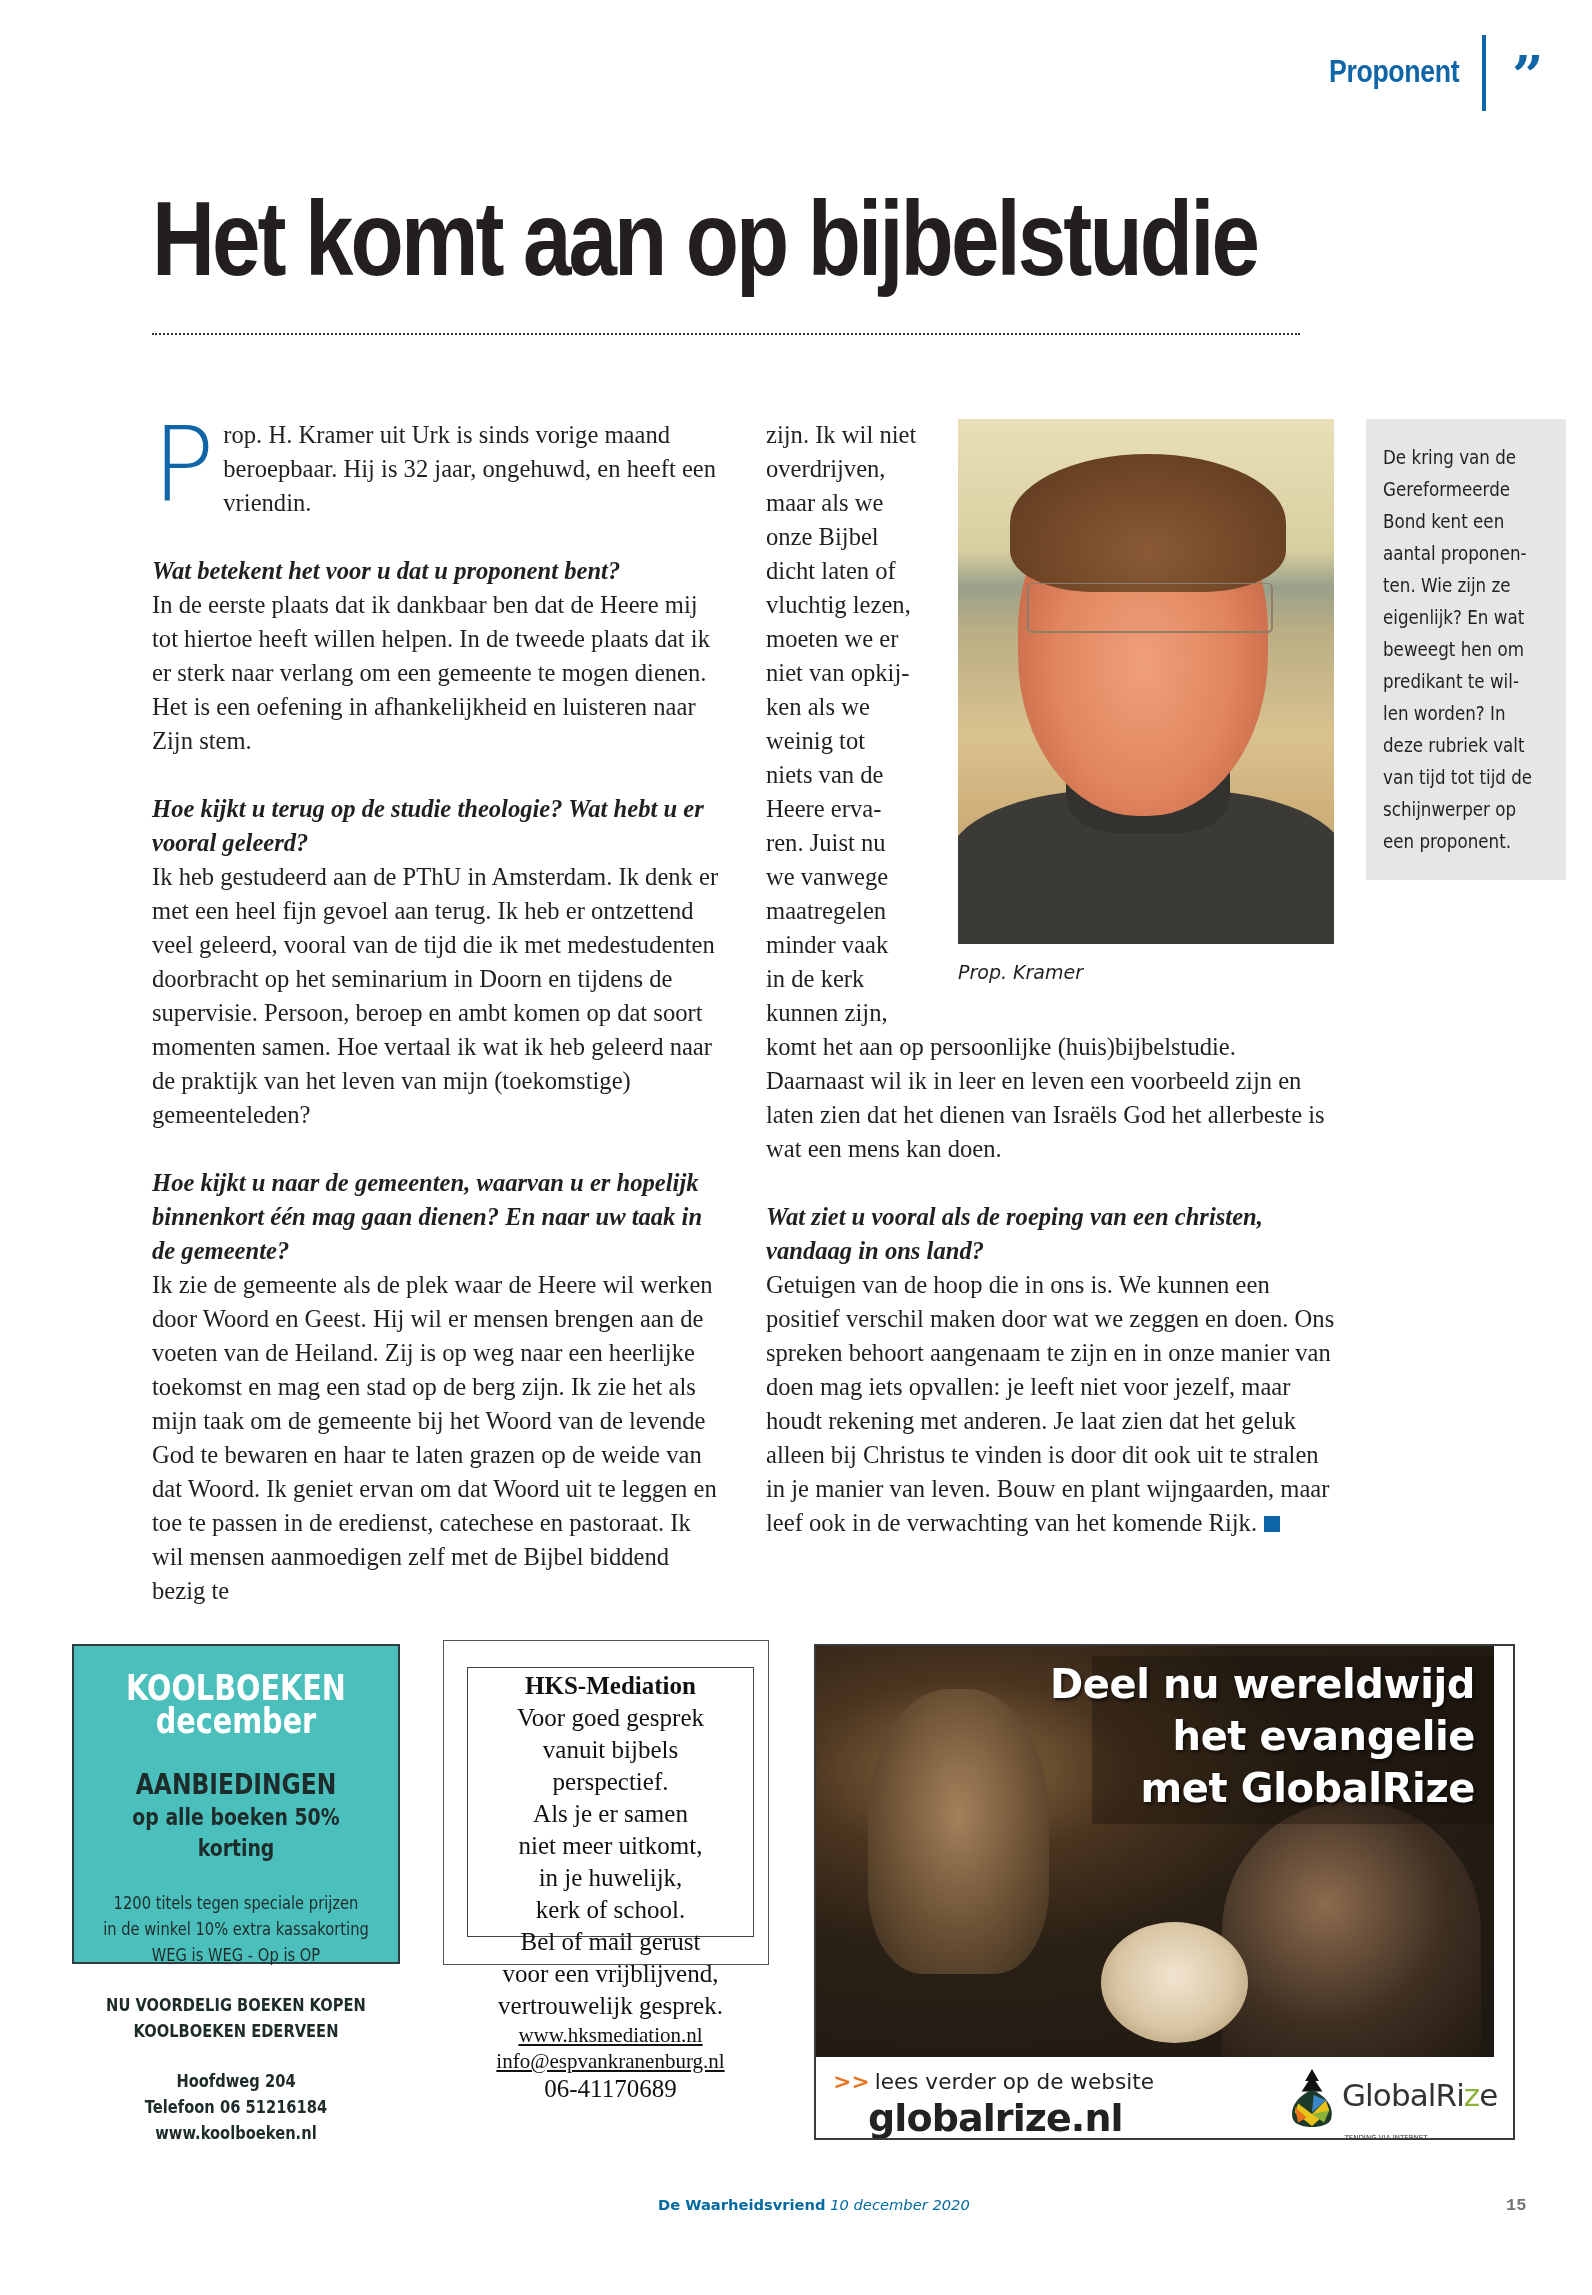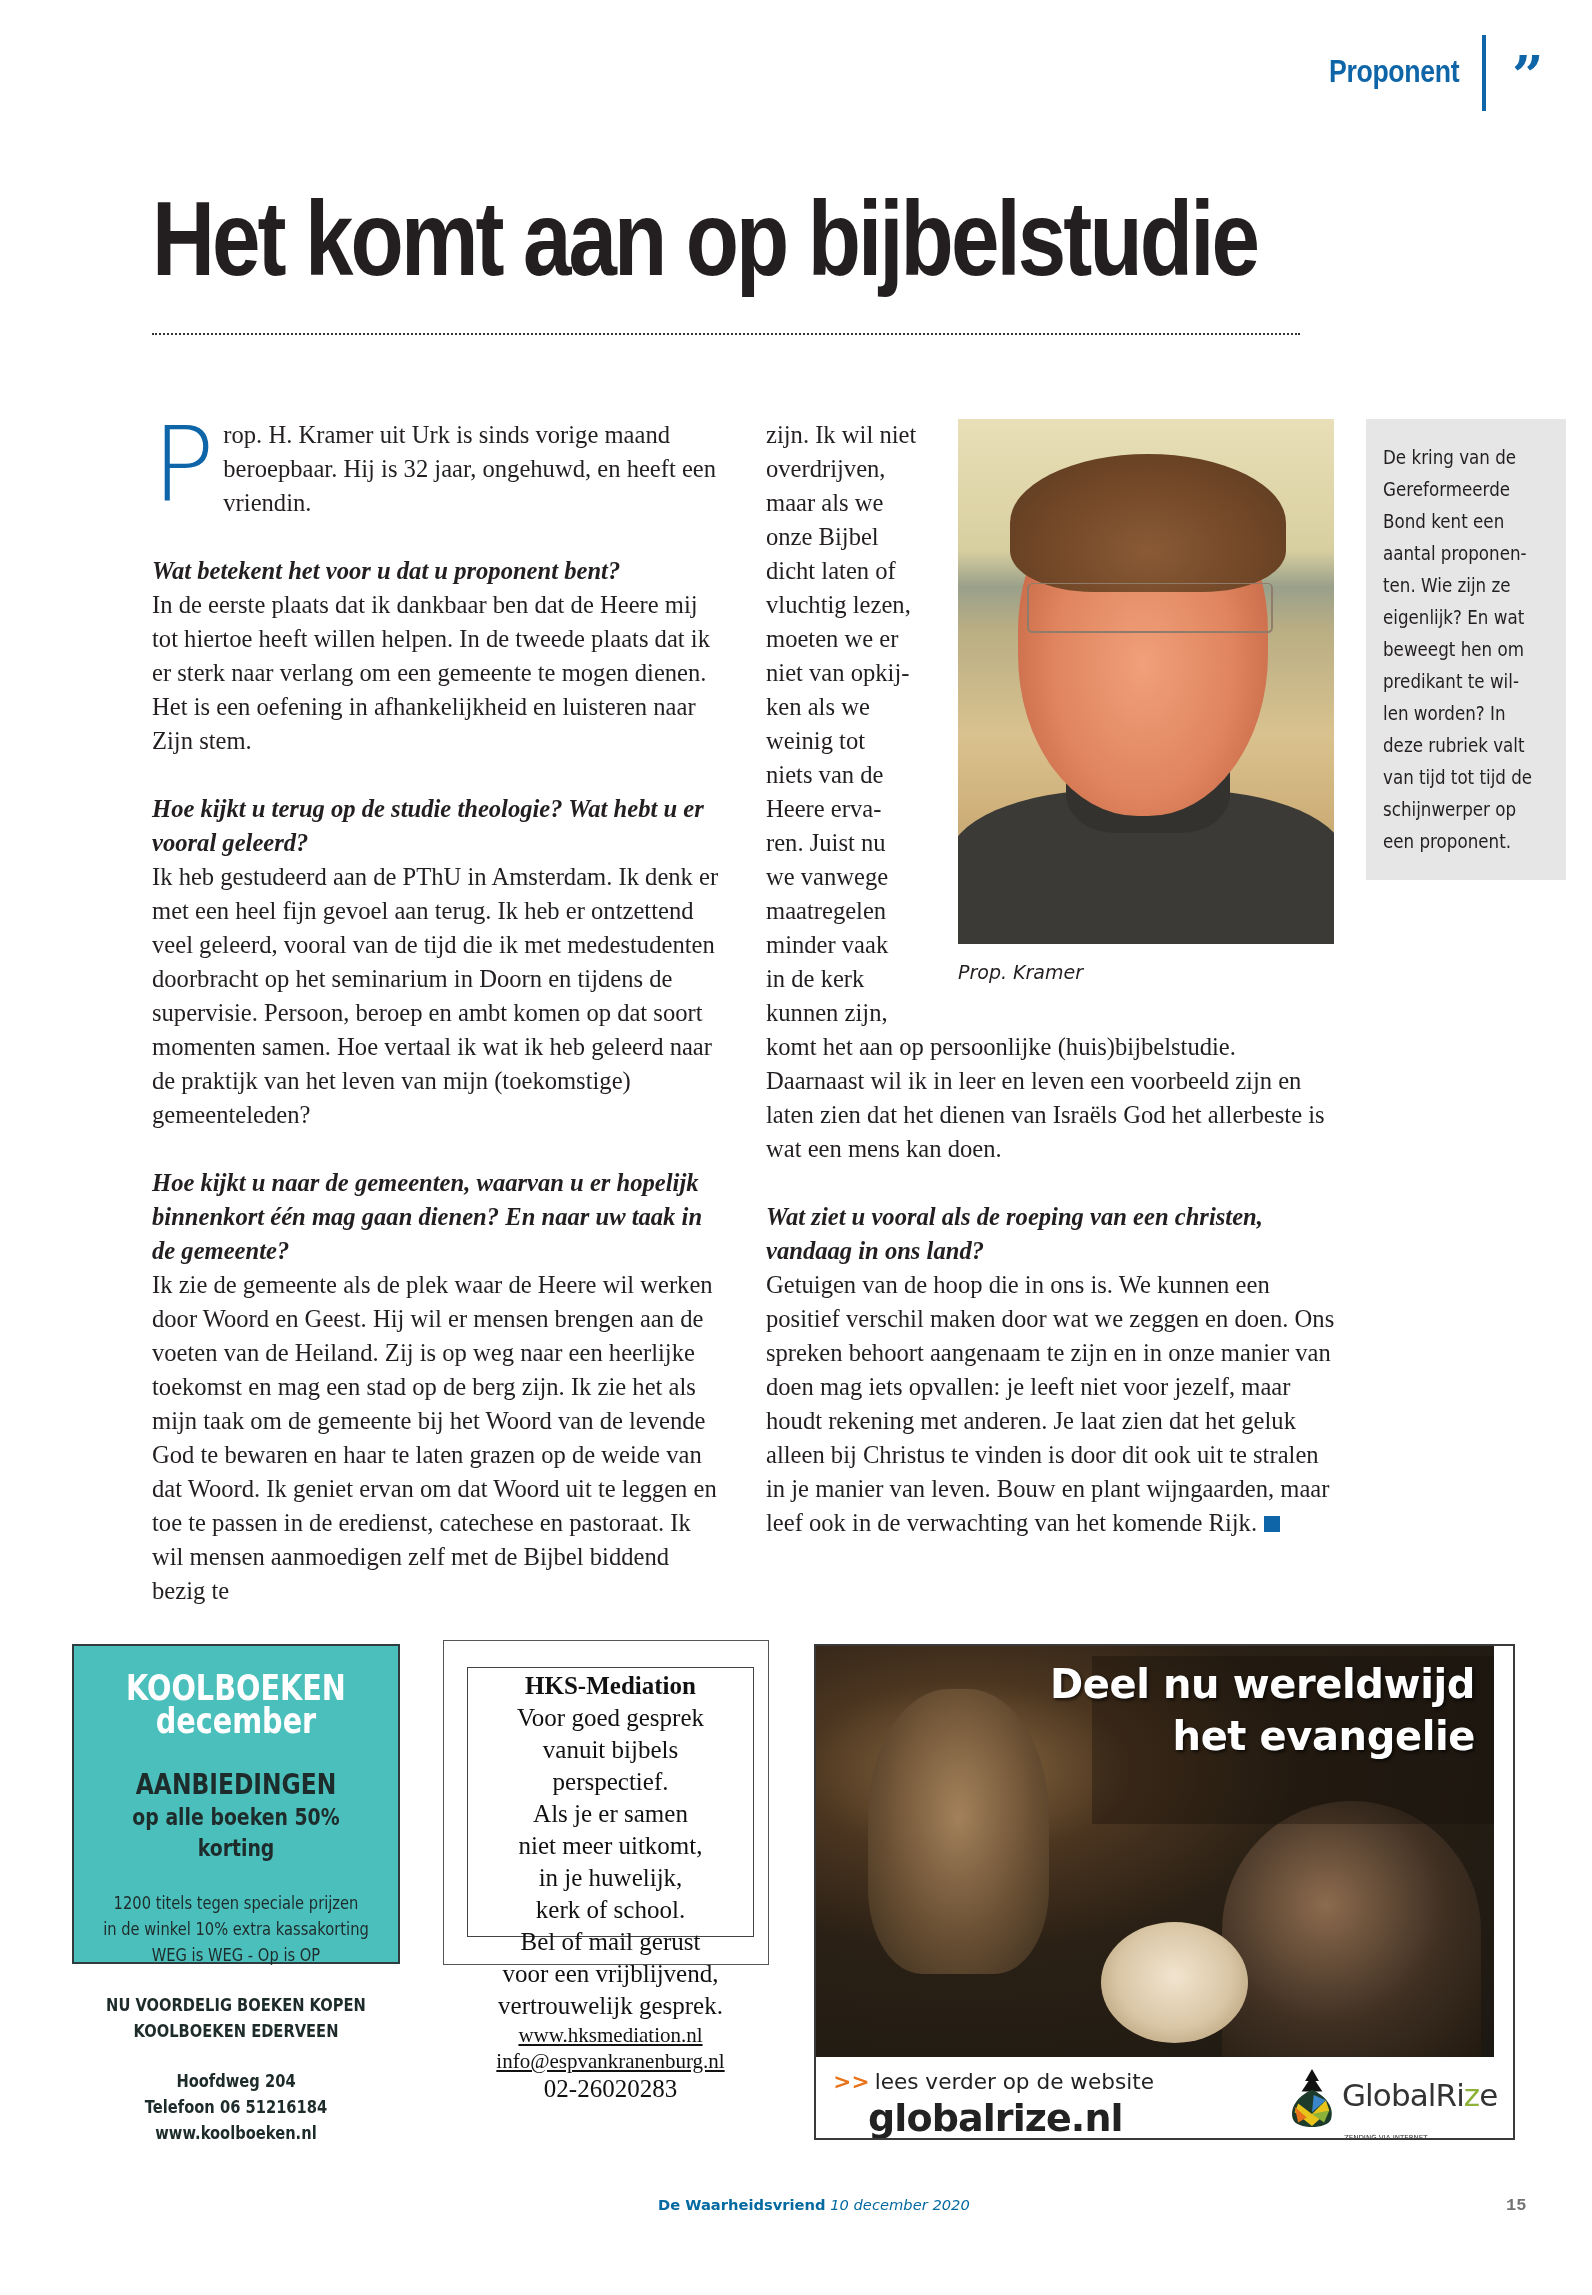--- a/index.html
+++ b/index.html
@@ -177,33 +177,34 @@
       <div>perspectief.</div>
       <div>Als je er samen</div>
       <div>niet meer uitkomt,</div>
       <div>in je huwelijk,</div>
       <div>kerk of school.</div>
       <div>Bel of mail gerust</div>
       <div>voor een vrijblijvend,</div>
       <div>vertrouwelijk gesprek.</div>
       <div class="link">www.hksmediation.nl</div>
       <div class="link">info@espvankranenburg.nl</div>
-      <div class="phone">02-26020283</div>
+      <div class="phone">06-41170689</div>
     </div>
 </div>
 
 <div class="abs ad-gr">
   <div class="painting">
     <div class="figure1"></div>
     <div class="figure2"></div>
     <div class="baby"></div>
     <div class="headline-box"></div>
     <div class="gr-headline">
       <div>Deel nu wereldwijd</div>
       <div>het evangelie</div>
+      <div>met GlobalRize</div>
     </div>
   </div>
   <div class="readmore"><span class="arrows">&gt;&gt;</span><span>lees verder op de website</span></div>
   <div class="site">globalrize.nl</div>
   <svg class="logo" viewBox="0 0 60 74">
     <path d="M30 0 L38 14 L34 14 L42 26 L18 26 L26 14 L22 14 Z" fill="#111"></path>
     <path d="M30 24 C48 32 56 46 52 58 C48 70 12 70 8 58 C4 46 12 32 30 24 Z" fill="#1d3b2a"></path>
     <path d="M14 40 L30 52 L46 36 L50 48 L30 66 L10 50 Z" fill="#e8c31a"></path>
     <path d="M10 44 L24 56 L14 62 Z" fill="#e8731a"></path>
     <path d="M32 30 L46 36 L30 50 Z" fill="#3a86c8"></path>

